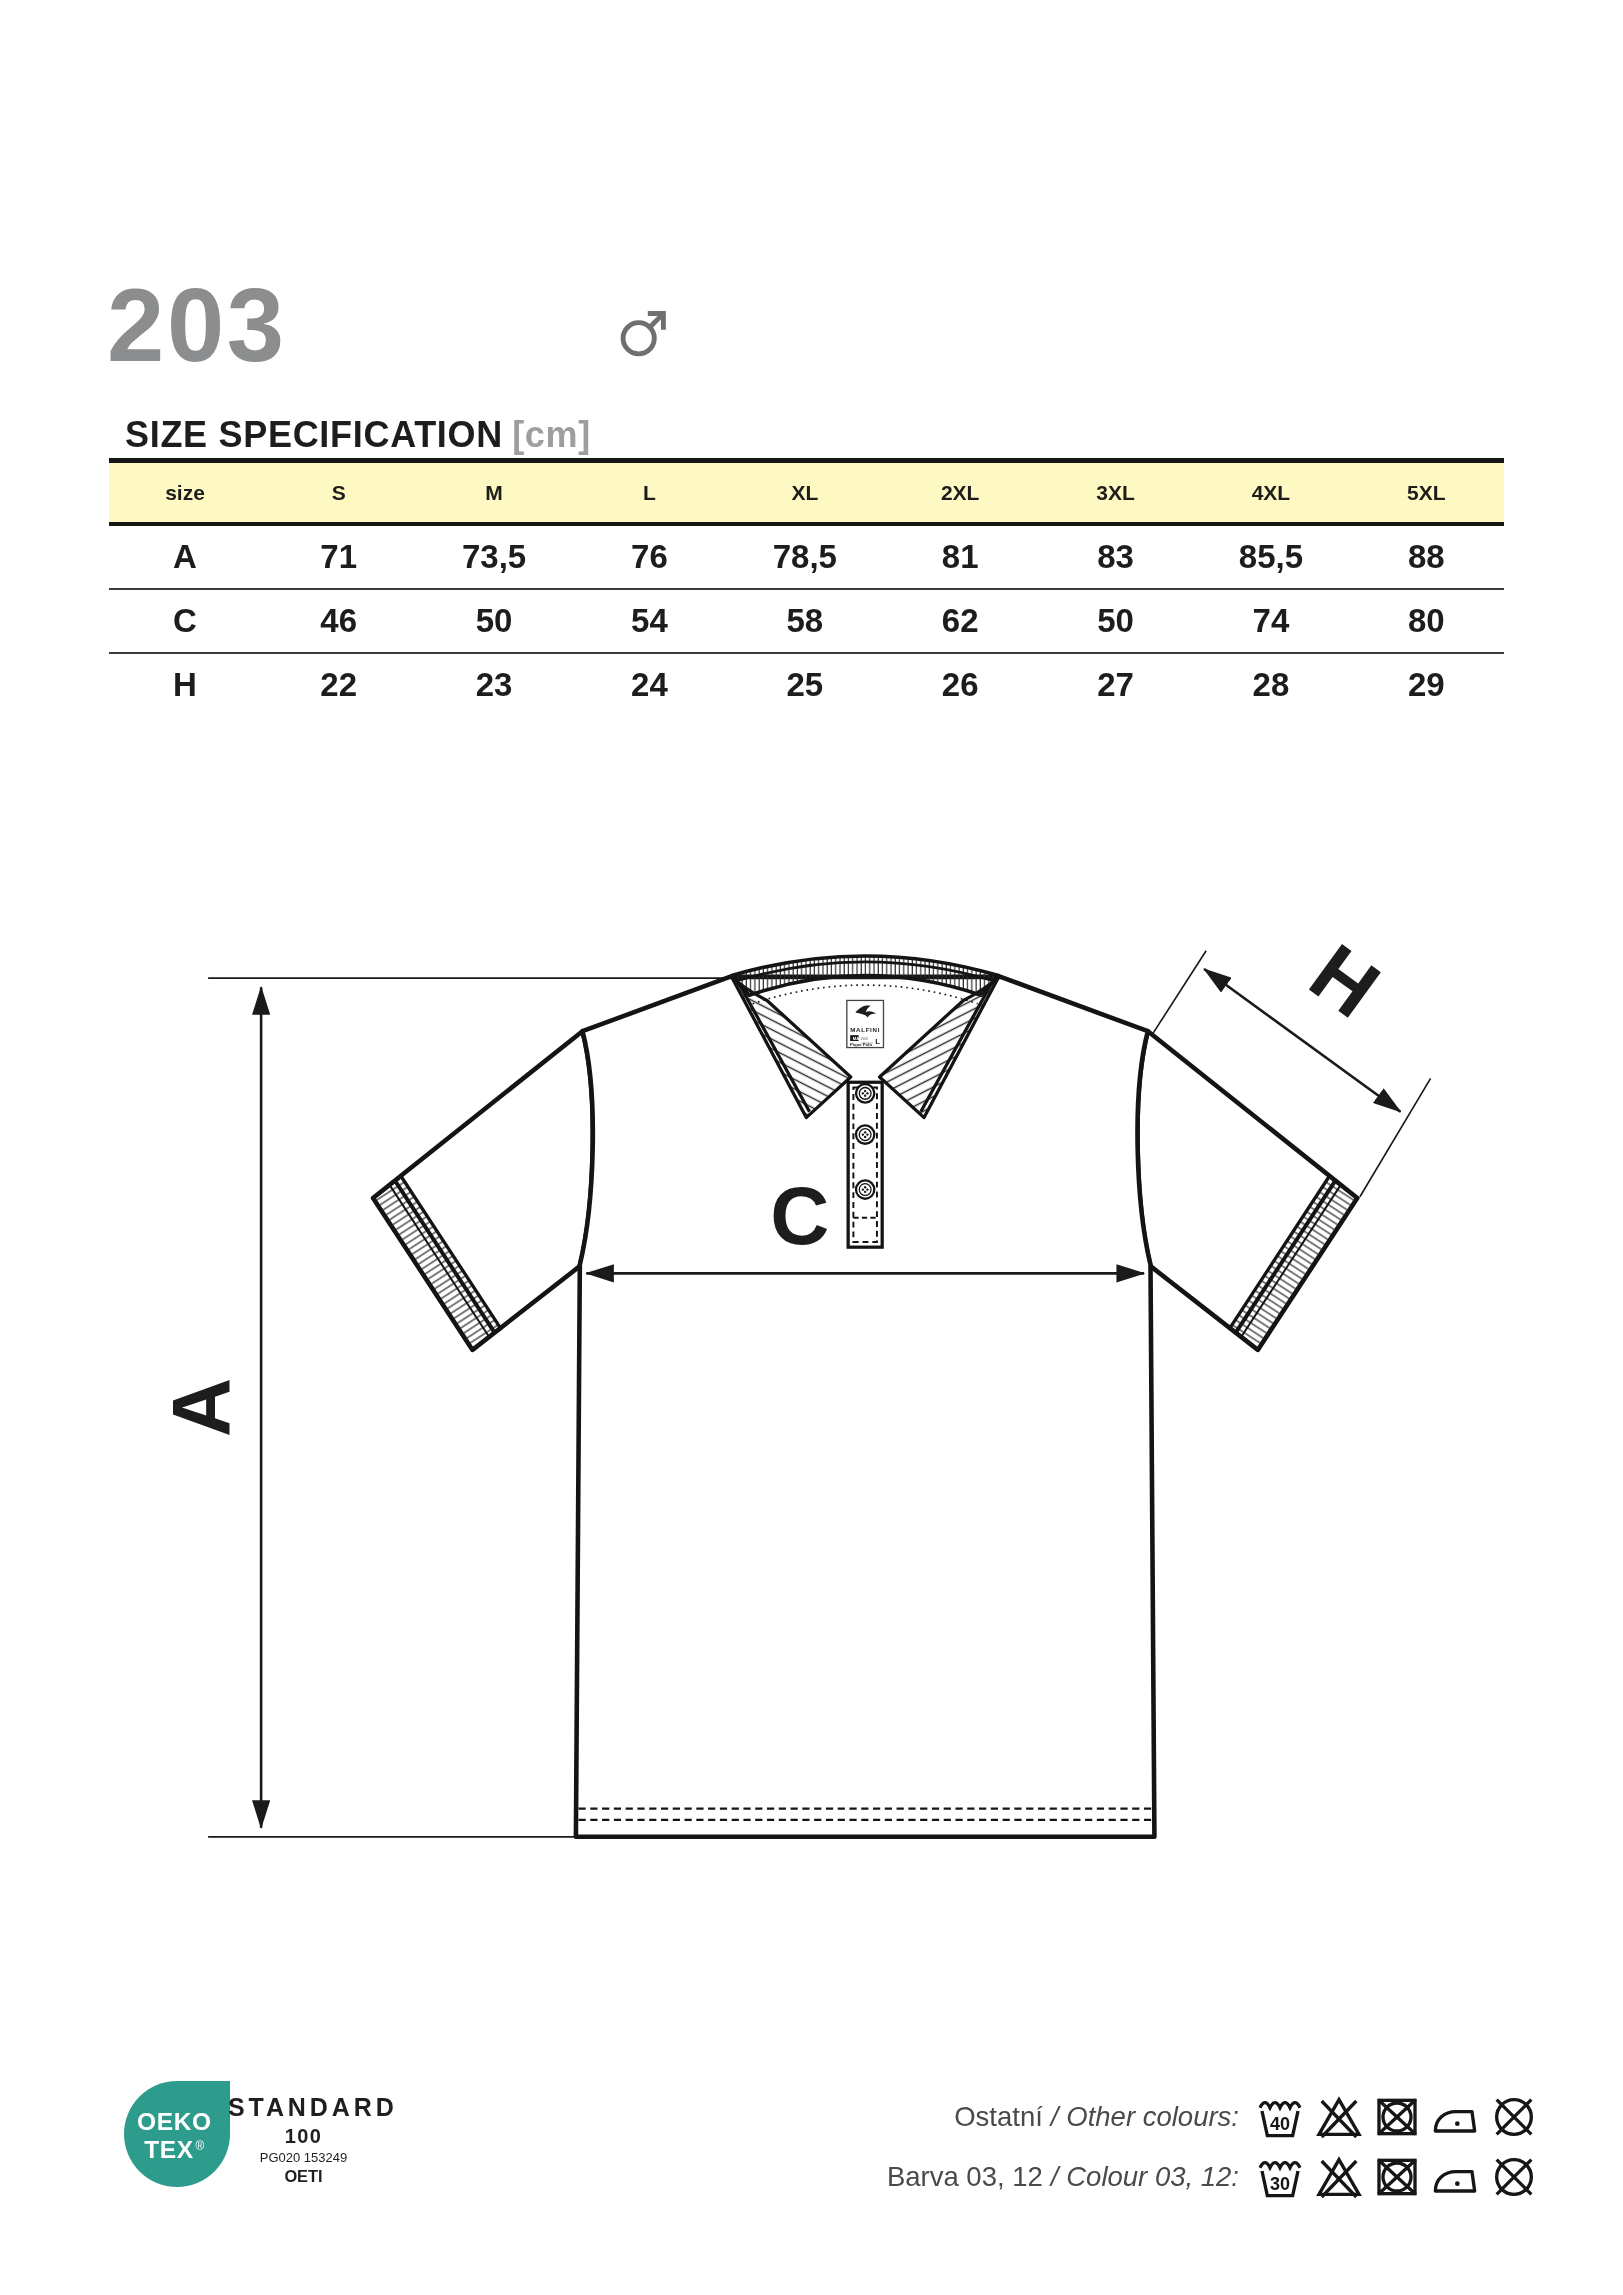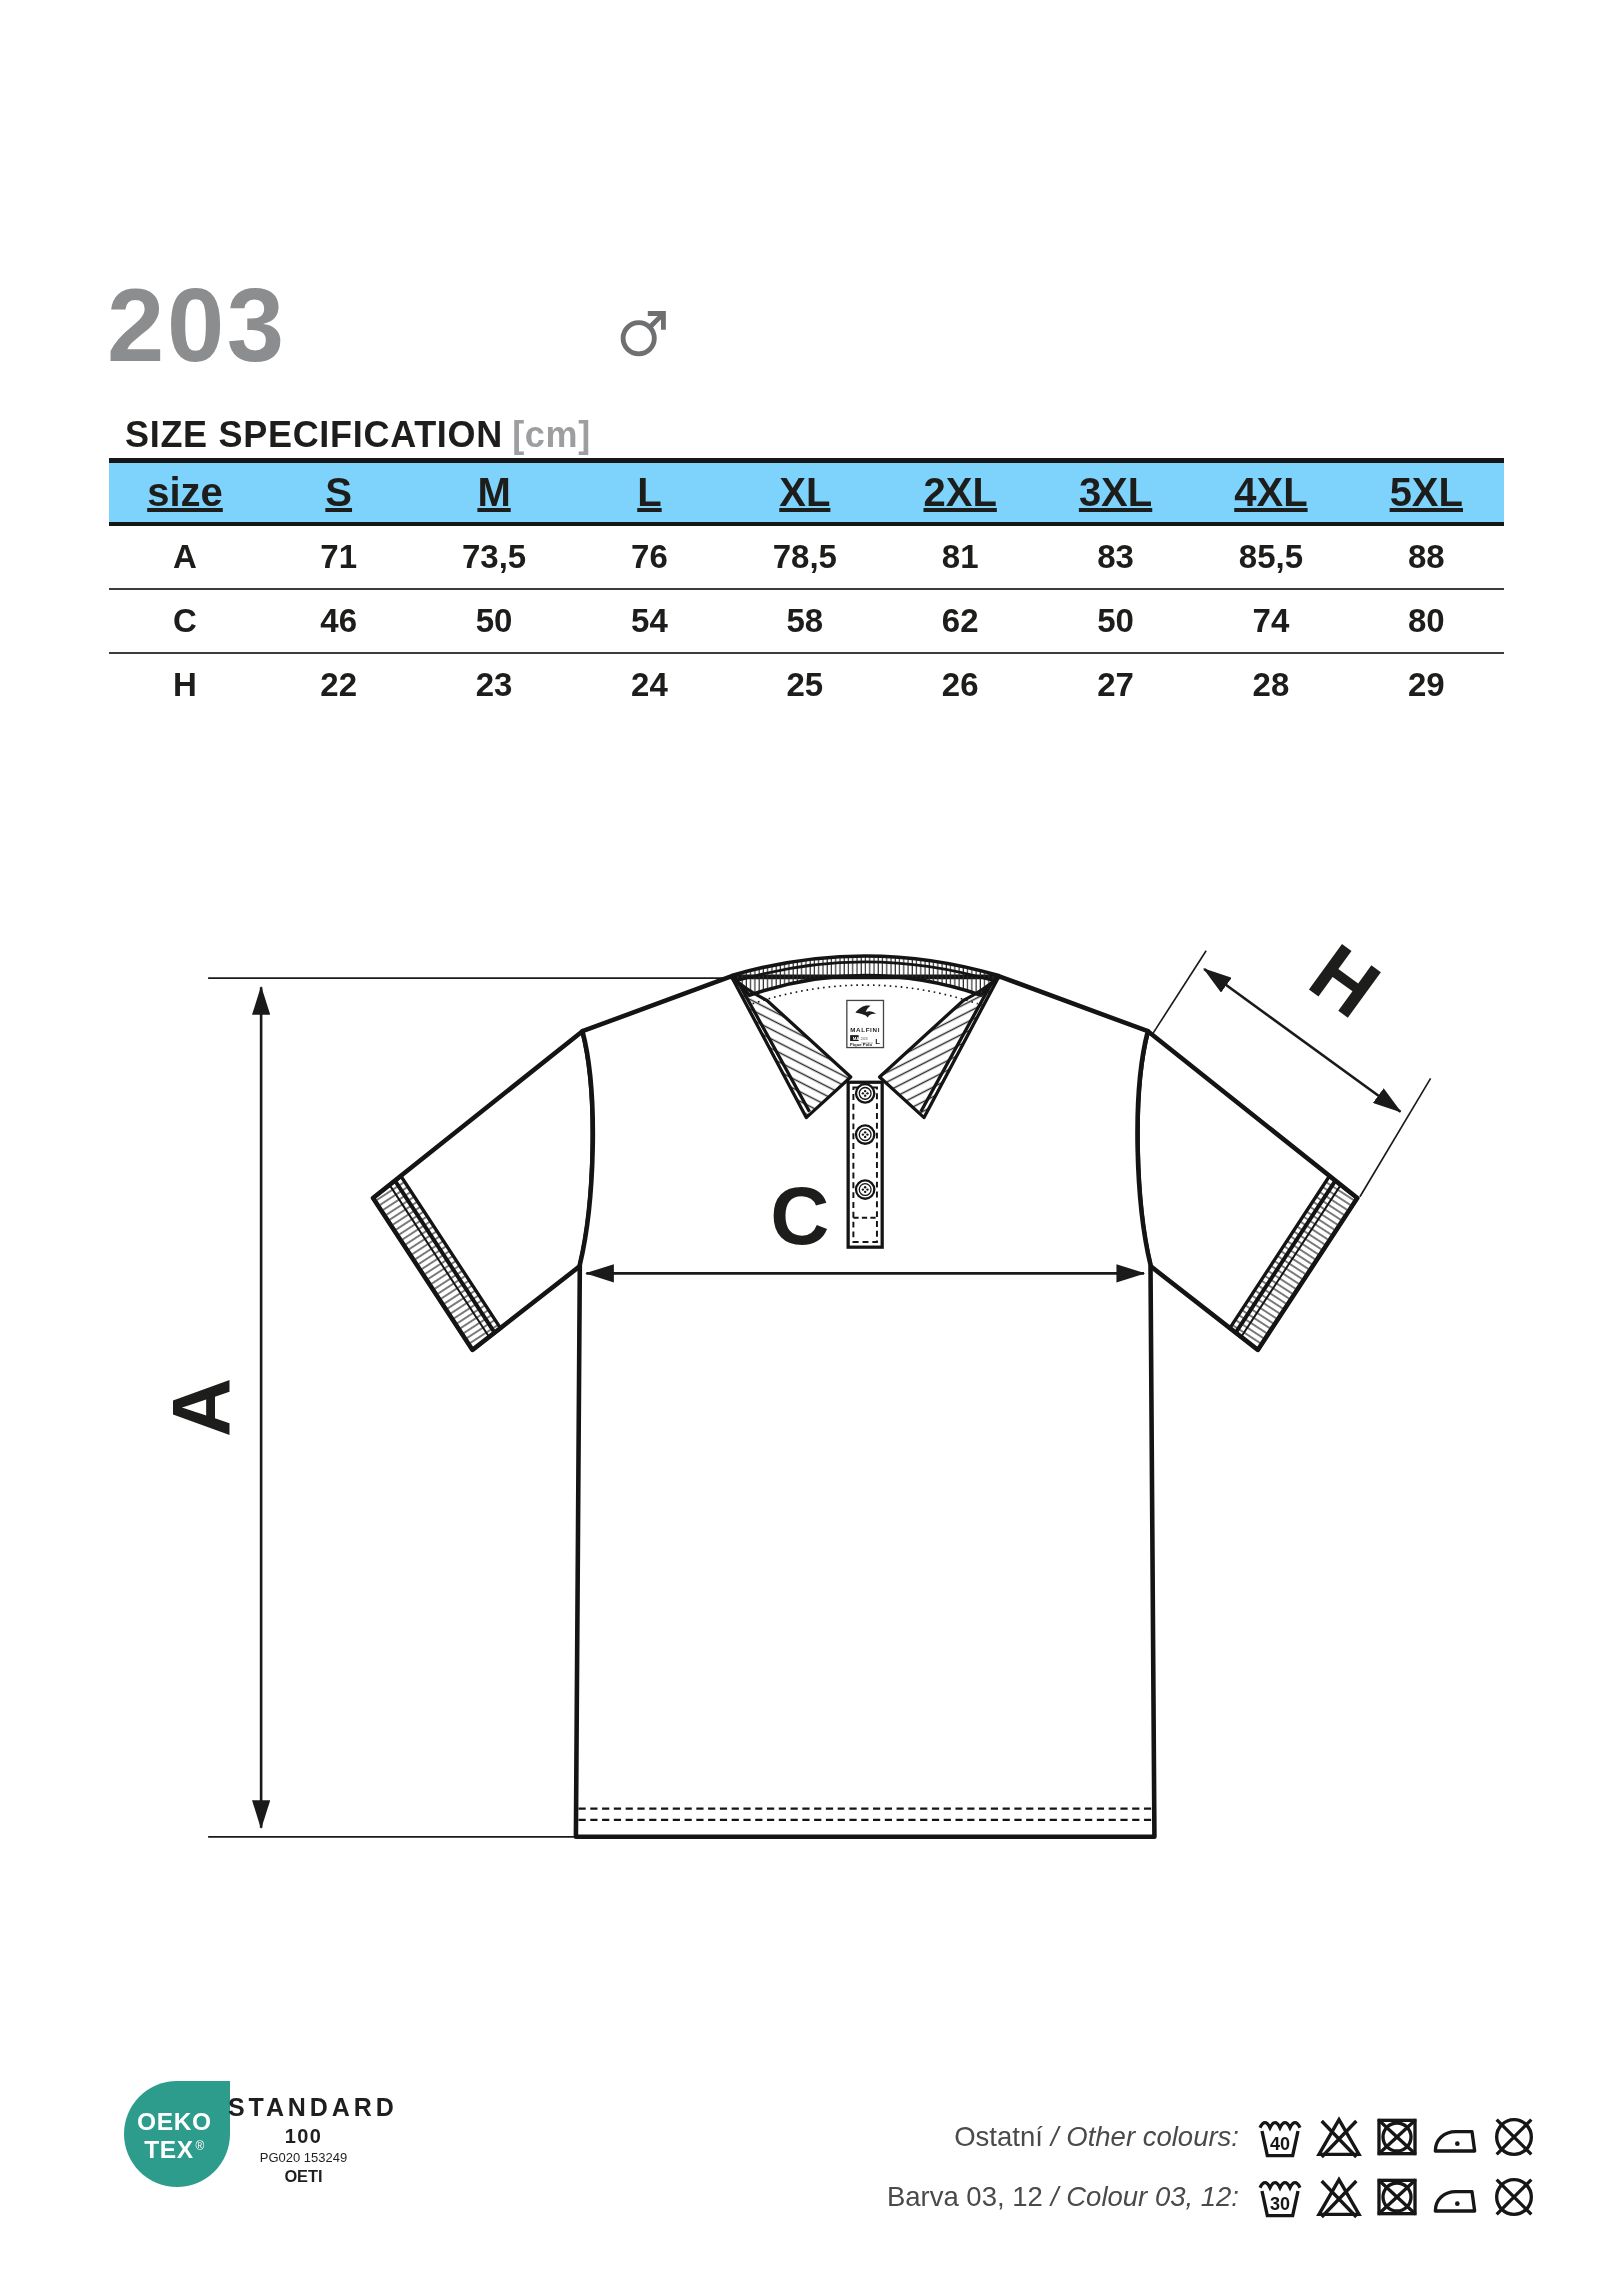--- a/index.html
+++ b/index.html
@@ -10,37 +10,37 @@
   
   .product-code{left:107px;top:274px;font-size:103px;font-weight:700;color:#8b8d8f;letter-spacing:2.6px;line-height:1;}
   .male-icon{left:614px;top:296px;}
 
   
   .section-title{left:125px;top:414px;font-size:36px;font-weight:700;letter-spacing:0.7px;color:#1d1d1b;}
   .section-title .unit{color:#9c9ea0;font-weight:600;margin-left:9.2px;}
 
   
   .spec-table{position:absolute;left:109px;top:458px;width:1395px;border-collapse:collapse;table-layout:fixed;}
-  .spec-table th{background:#7dd3fc;font-size:40px;font-weight:700;height:59px;text-align:center;padding:0;color:#1d1d1b;text-decoration:underline;}
+  .spec-table th{background:#fef9c3;font-size:21px;font-weight:700;height:59px;text-align:center;padding:0;color:#1d1d1b;}
   .spec-table thead tr{border-top:5.2px solid #161616;border-bottom:4.6px solid #161616;}
   .spec-table td{font-size:33px;font-weight:700;height:62px;text-align:center;padding:0;color:#1d1d1b;}
   .spec-table tbody tr{border-bottom:2px solid #3c3c3c;}
   .spec-table tbody tr:last-child{border-bottom:none;}
 
   .size-note{left:110px;top:720px;font-size:23.6px;font-style:italic;color:#a8a8aa;letter-spacing:0.3px;}
 
   
   .oeko-logo{left:124px;top:2081px;}
   .cert-block{left:228px;top:2093px;width:151px;text-align:center;color:#1f1f1f;}
   .cert-block .std{font-size:25px;font-weight:700;letter-spacing:3.9px;}
   .cert-block .num{font-size:20px;font-weight:700;margin-top:2.6px;letter-spacing:1.3px;}
   .cert-block .code{font-size:13px;font-weight:400;margin-top:2px;}
   .cert-block .inst{font-size:16.4px;font-weight:800;margin-top:2px;}
 
-  .care-rows{left:720px;top:2093px;width:818px;display:flex;flex-direction:column;row-gap:12.4px;margin-top:20px;}
+  .care-rows{left:720px;top:2093px;width:818px;display:flex;flex-direction:column;row-gap:12.4px;}
   .care-row{display:flex;align-items:center;justify-content:flex-end;}
   .care-label{font-size:27.5px;color:#4a4a4a;white-space:nowrap;margin-right:17px;}
   .care-label .sep{margin:0 7.9px;font-style:italic;}
   .care-label .en{font-style:italic;}
   .care-icons{display:flex;column-gap:10.5px;}
   .care-icon{width:48px;height:48px;display:block;}
   .wash-num{font:700 27px "Liberation Sans",sans-serif;fill:#161616;}
 </style>
 </head>
 <body>

